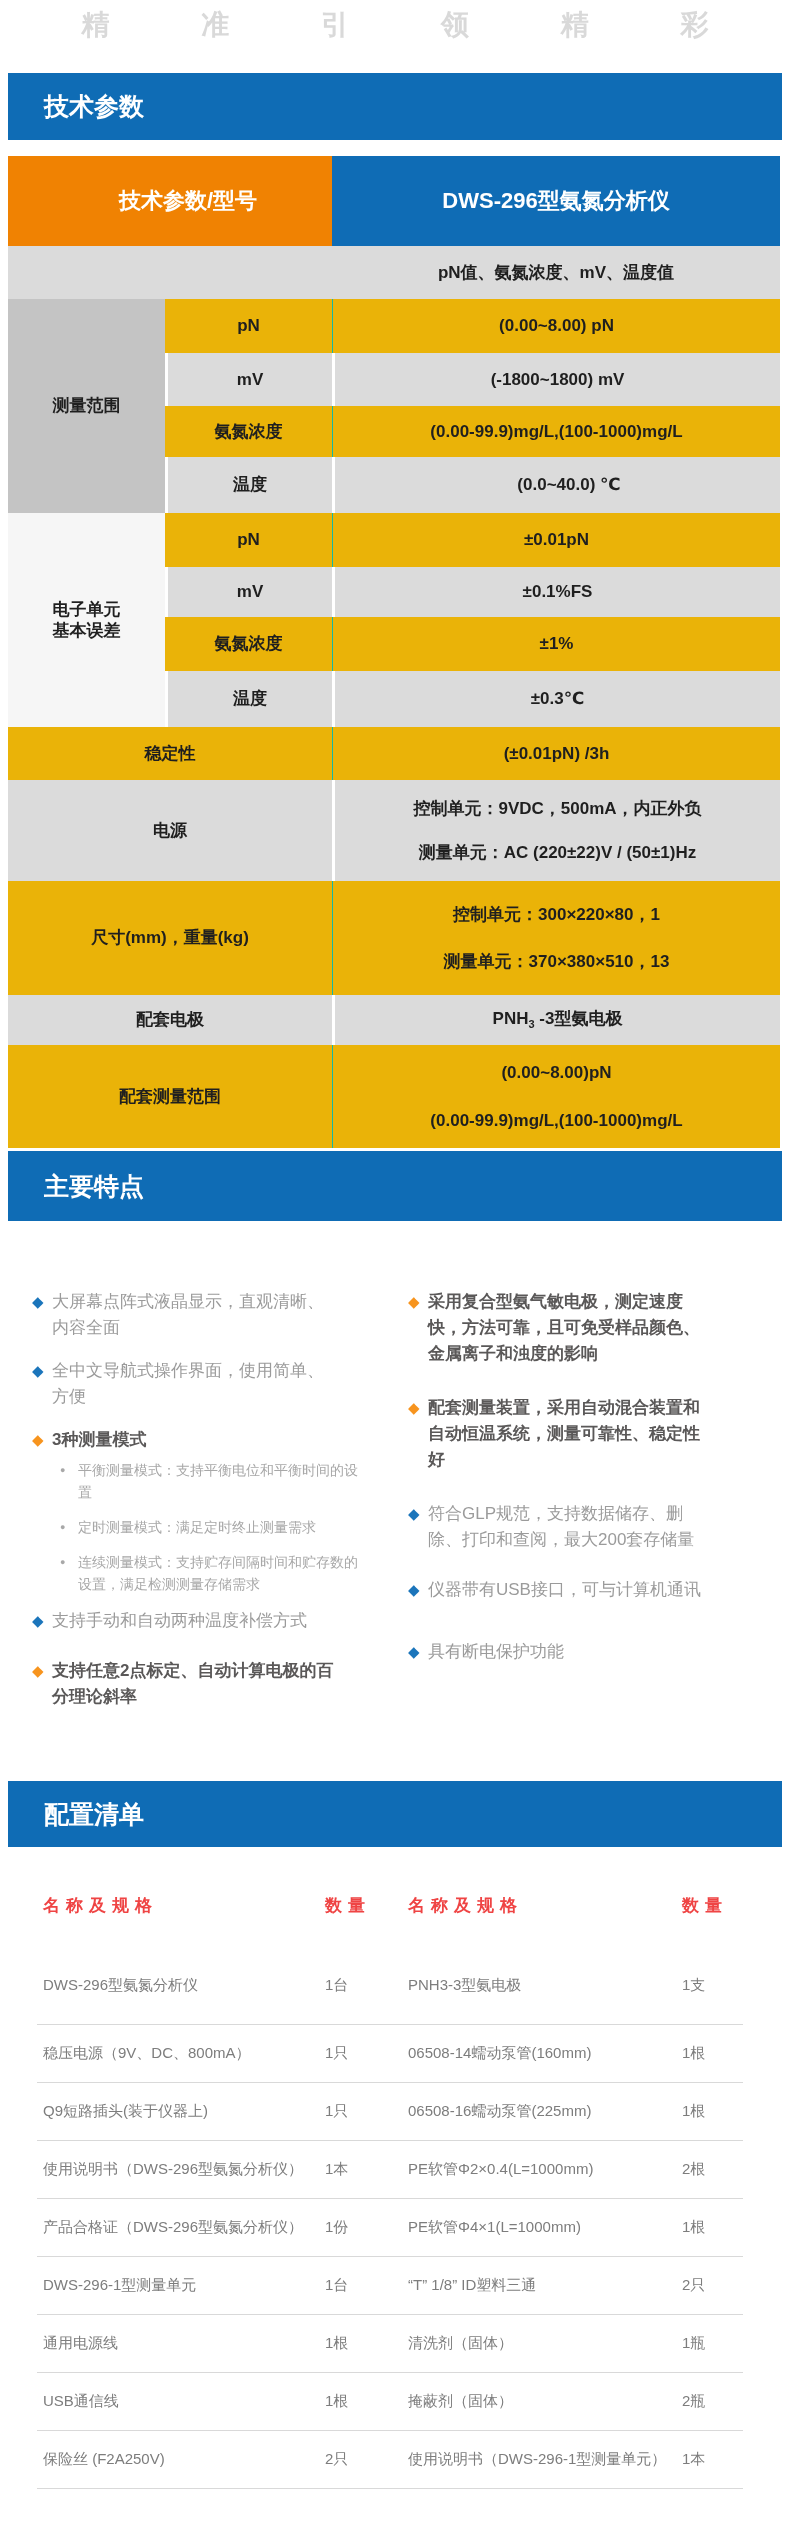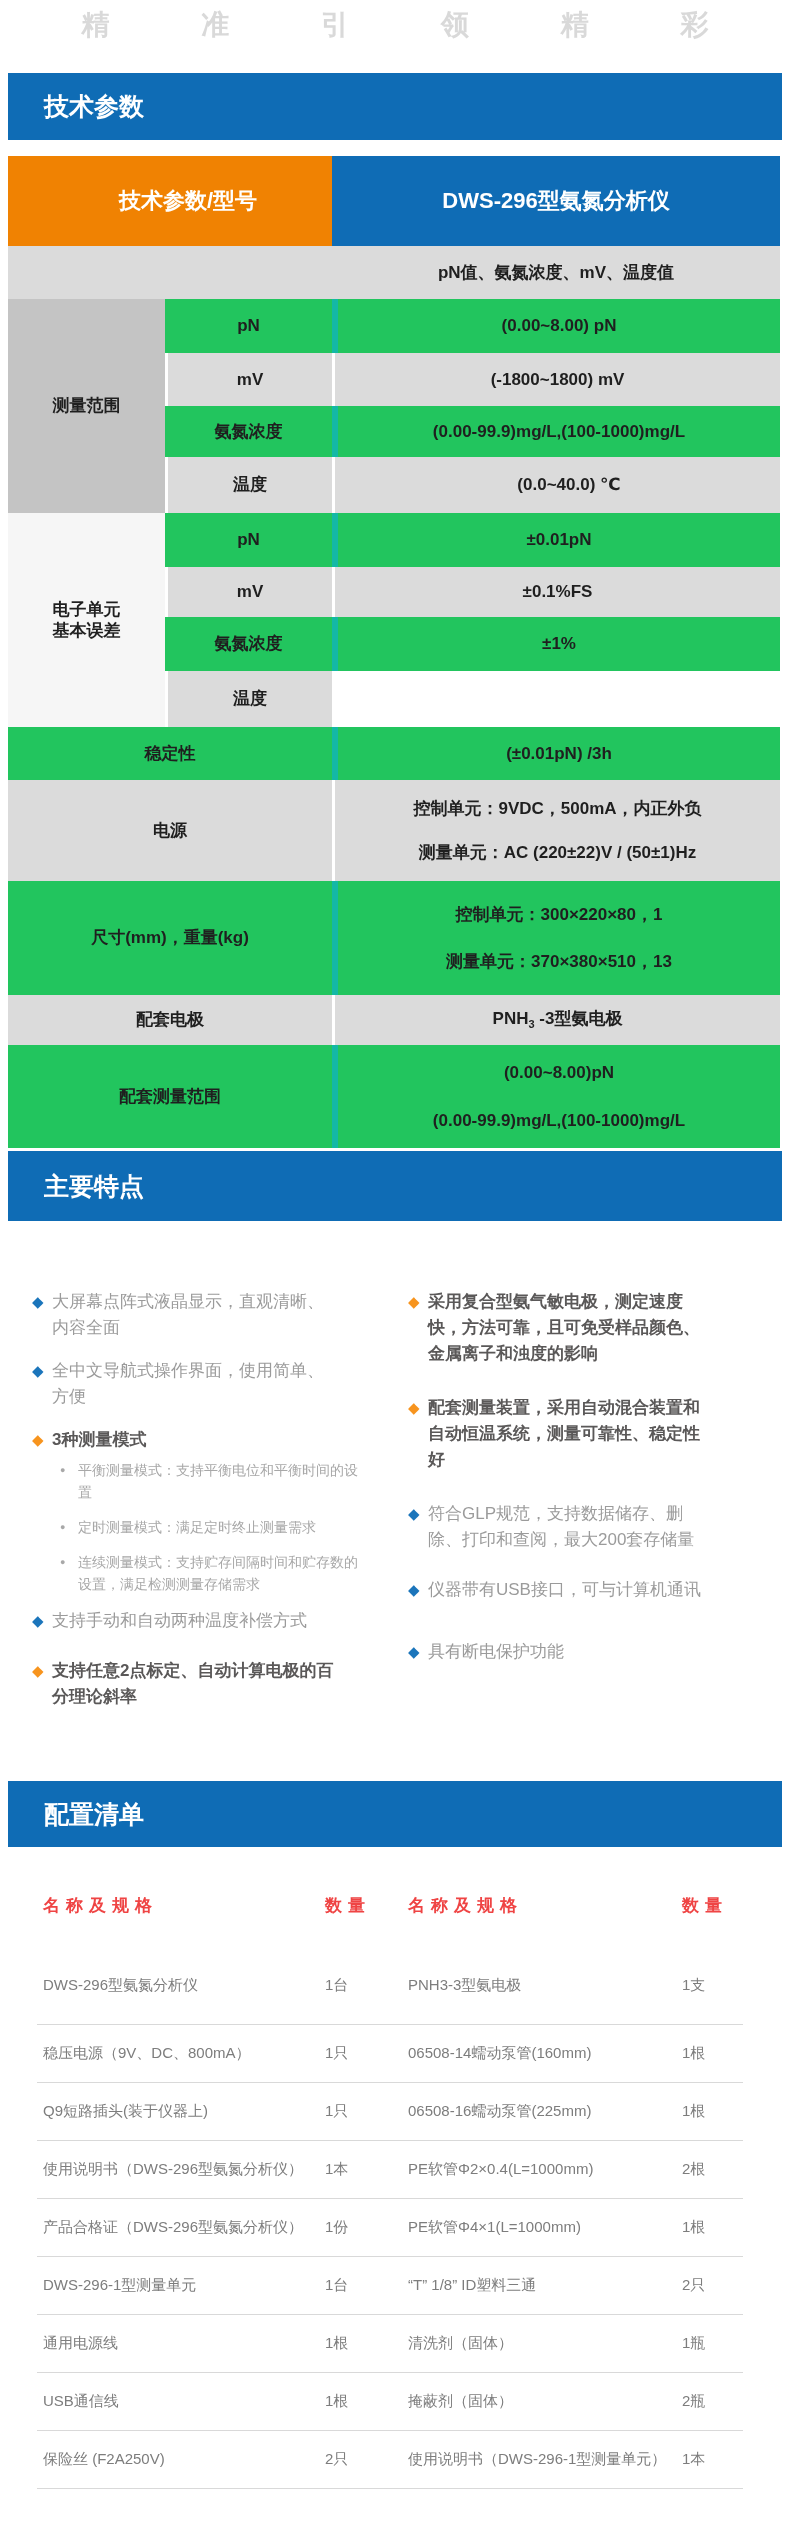--- a/index.html
+++ b/index.html
@@ -50,23 +50,23 @@
     justify-content:center;
     text-align:center;
     font-size:17px;
     font-weight:700;
     color:#1f1f1f;
     box-sizing:border-box;
     line-height:1.25;
   }
   .two-line{flex-direction:column;}
   .bgg{background:#dbdbdb;}
-  .bgw{background:#22c55e;}
+  .bgw{background:#eab308;}
   .bl-white{border-left:3px solid #ffffff;}
-  .bl-gray{border-left:6px solid #14b8a6;}
+  .bl-gray{border-left:1px solid #14b8a6;}
   .h-orange{grid-area:1/1/2/3;background:#f08202;color:#fff;font-size:22px;padding-left:36px;}
   .h-blue{grid-area:1/3/2/4;background:#0f6cb5;color:#fff;font-size:22px;}
   .ra-l{grid-area:2/1/3/3;}
   .ra-v{grid-area:2/3/3/4;}
   .g1{grid-area:3/1/7/2;background:#c4c4c4;}
   .g2{grid-area:7/1/11/2;background:#f6f6f6;}
   .r3l{grid-area:3/2/4/3;} .r3v{grid-area:3/3/4/4;}
   .r4l{grid-area:4/2/5/3;} .r4v{grid-area:4/3/5/4;}
   .r5l{grid-area:5/2/6/3;} .r5v{grid-area:5/3/6/4;}
   .r6l{grid-area:6/2/7/3;} .r6v{grid-area:6/3/7/4;padding-left:23px;}
@@ -164,20 +164,21 @@
       <span>电子单元</span>
       <span>基本误差</span>
     </div>
     <div class="cell r7l bgw">pN</div>
     <div class="cell r7v bgw bl-gray">±0.01pN</div>
     <div class="cell r8l bgg bl-white">mV</div>
     <div class="cell r8v bgg bl-white">±0.1%FS</div>
     <div class="cell r9l bgw">氨氮浓度</div>
     <div class="cell r9v bgw bl-gray">±1%</div>
     <div class="cell r10l bgg bl-white">温度</div>
+    <div class="cell r10v bgg bl-white">±0.3℃</div>
 
     <div class="cell st-l bgw">稳定性</div>
     <div class="cell st-v bgw bl-gray">(±0.01pN) /3h</div>
 
     <div class="cell pw-l bgg">电源</div>
     <div class="cell pw-v bgg bl-white two-line">
       <span>控制单元：9VDC，500mA，内正外负</span>
       <span>测量单元：AC (220±22)V / (50±1)Hz</span>
     </div>
 

